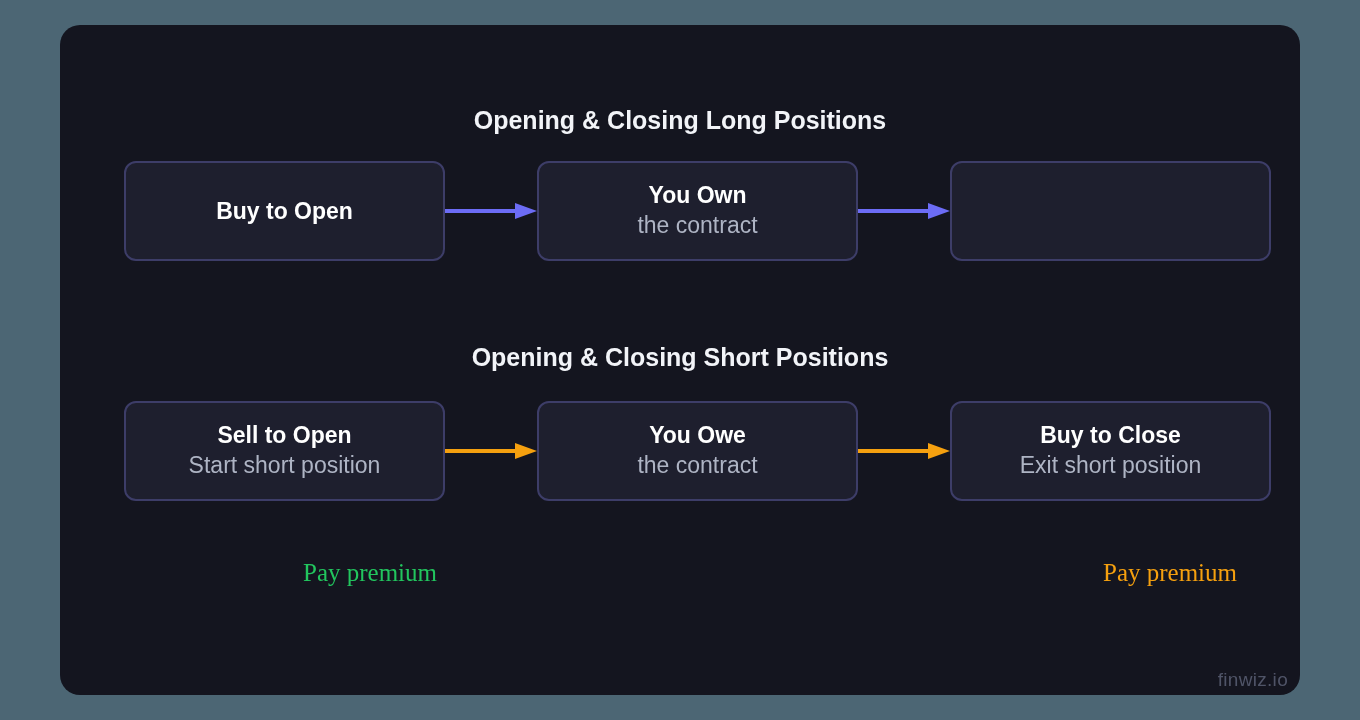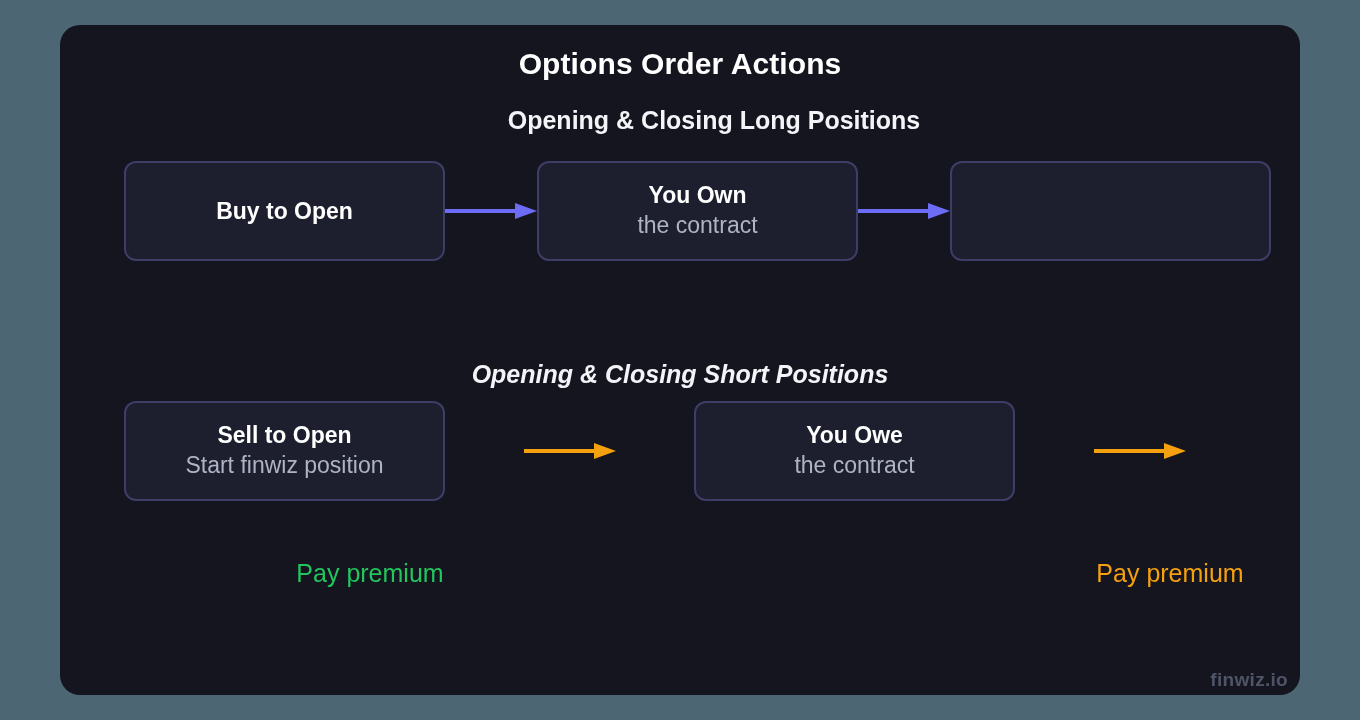--- a/index.html
+++ b/index.html
@@ -39,22 +39,22 @@
 
   .section-heading {
     position: absolute;
     left: 0;
     width: 100%;
     text-align: center;
     color: #f2f4f8;
     font-size: 25px;
     font-weight: bold;
   }
-  .section-heading.long  { top: 81px; padding-left: 34px; }
-  .section-heading.short { top: 335px; font-style: italic; }
+  .section-heading.long  { top: 81px; }
+  .section-heading.short { top: 318px; }
 
   
   .row {
     position: absolute;
     left: 64px;
     width: 1140px;
     height: 102px;
     display: flex;
     align-items: center;
   }
@@ -95,48 +95,47 @@
     justify-content: center;
   }
   .arrow svg { display: block; }
 
   
   .legend {
     position: absolute;
     top: 528px;
     width: 380px;
     text-align: center;
+    font-family: Liberation Serif, serif;
   }
   .legend.left  { left: 120px; }
   .legend.right { left: 920px; }
 
   .legend-line {
     font-size: 25px;
     line-height: 40px;
   }
   .legend-line.green  { color: #22c55e; }
   .legend-line.orange { color: #f5a00f; }
 
   .watermark {
     position: absolute;
     right: 12px;
     bottom: 4px;
     font-size: 19px;
     color: #5a5f74;
     opacity: 0.85;
     letter-spacing: 0.3px;
-    font-weight: bold;
   }
 </style>
 </head>
 <body>
 
 <div class="panel">
 
-  <div class="title">Options Order Actions</div>
 
   <div class="section-heading long">Opening &amp; Closing Long Positions</div>
 
   <div class="row long">
 
     <div class="node">
       <div class="node-title">Buy to Open</div>
     </div>
 
     <div class="arrow">
@@ -162,21 +161,21 @@
     </div>
 
   </div>
 
   <div class="section-heading short">Opening &amp; Closing Short Positions</div>
 
   <div class="row short">
 
     <div class="node">
       <div class="node-title">Sell to Open</div>
-      <div class="node-sub">Start finwiz position</div>
+      <div class="node-sub">Start short position</div>
     </div>
 
     <div class="arrow">
       <svg width="92" height="22" viewBox="0 0 92 22">
         <line x1="0" y1="11" x2="74" y2="11" stroke="#f5a00f" stroke-width="4"></line>
         <polygon points="70,3 92,11 70,19" fill="#f5a00f"></polygon>
       </svg>
     </div>
 
     <div class="node">
@@ -184,20 +183,24 @@
       <div class="node-sub">the contract</div>
     </div>
 
     <div class="arrow">
       <svg width="92" height="22" viewBox="0 0 92 22">
         <line x1="0" y1="11" x2="74" y2="11" stroke="#f5a00f" stroke-width="4"></line>
         <polygon points="70,3 92,11 70,19" fill="#f5a00f"></polygon>
       </svg>
     </div>
 
+    <div class="node">
+      <div class="node-title">Buy to Close</div>
+      <div class="node-sub">Exit short position</div>
+    </div>
 
   </div>
 
   <div class="legend left">
     <div class="legend-line green">Pay premium</div>
   </div>
 
   <div class="legend right">
     <div class="legend-line orange">Pay premium</div>
   </div>

